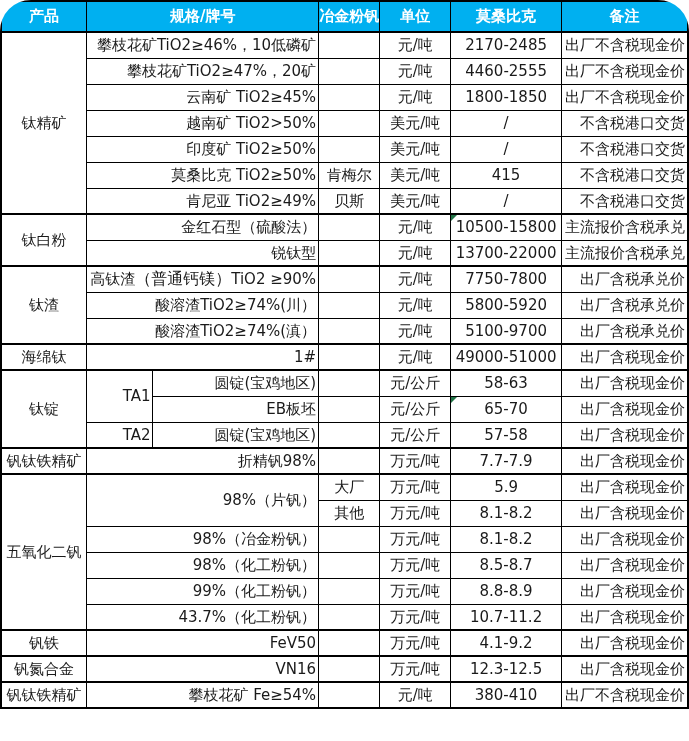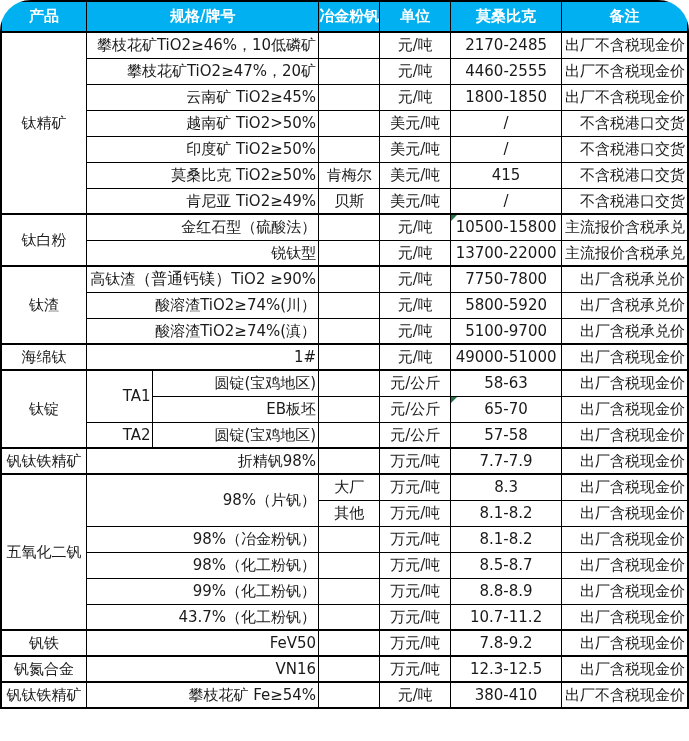--- a/index.html
+++ b/index.html
@@ -189,21 +189,21 @@
       <td class="c"></td>
       <td class="c">万元/吨</td>
       <td class="c price">7.7-7.9</td>
       <td class="l">出厂含税现金价</td>
     </tr>
     <tr class="grp">
       <td class="c" rowspan="6">五氧化二钒</td>
       <td class="l" colspan="2" rowspan="2">98%（片钒）</td>
       <td class="c">大厂</td>
       <td class="c">万元/吨</td>
-      <td class="c price">8.3</td>
+      <td class="c price">5.9</td>
       <td class="l">出厂含税现金价</td>
     </tr>
     <tr>
       <td class="c">其他</td>
       <td class="c">万元/吨</td>
       <td class="c price">8.1-8.2</td>
       <td class="l">出厂含税现金价</td>
     </tr>
     <tr>
       <td class="l" colspan="2">98%（冶金粉钒）</td>
@@ -231,21 +231,21 @@
       <td class="c"></td>
       <td class="c">万元/吨</td>
       <td class="c price">10.7-11.2</td>
       <td class="l">出厂含税现金价</td>
     </tr>
     <tr class="grp">
       <td class="c">钒铁</td>
       <td class="l" colspan="2">FeV50</td>
       <td class="c"></td>
       <td class="c">万元/吨</td>
-      <td class="c price">7.8-9.2</td>
+      <td class="c price">4.1-9.2</td>
       <td class="l">出厂含税现金价</td>
     </tr>
     <tr class="grp">
       <td class="c">钒氮合金</td>
       <td class="l" colspan="2">VN16</td>
       <td class="c"></td>
       <td class="c">万元/吨</td>
       <td class="c price">12.3-12.5</td>
       <td class="l">出厂含税现金价</td>
     </tr>

